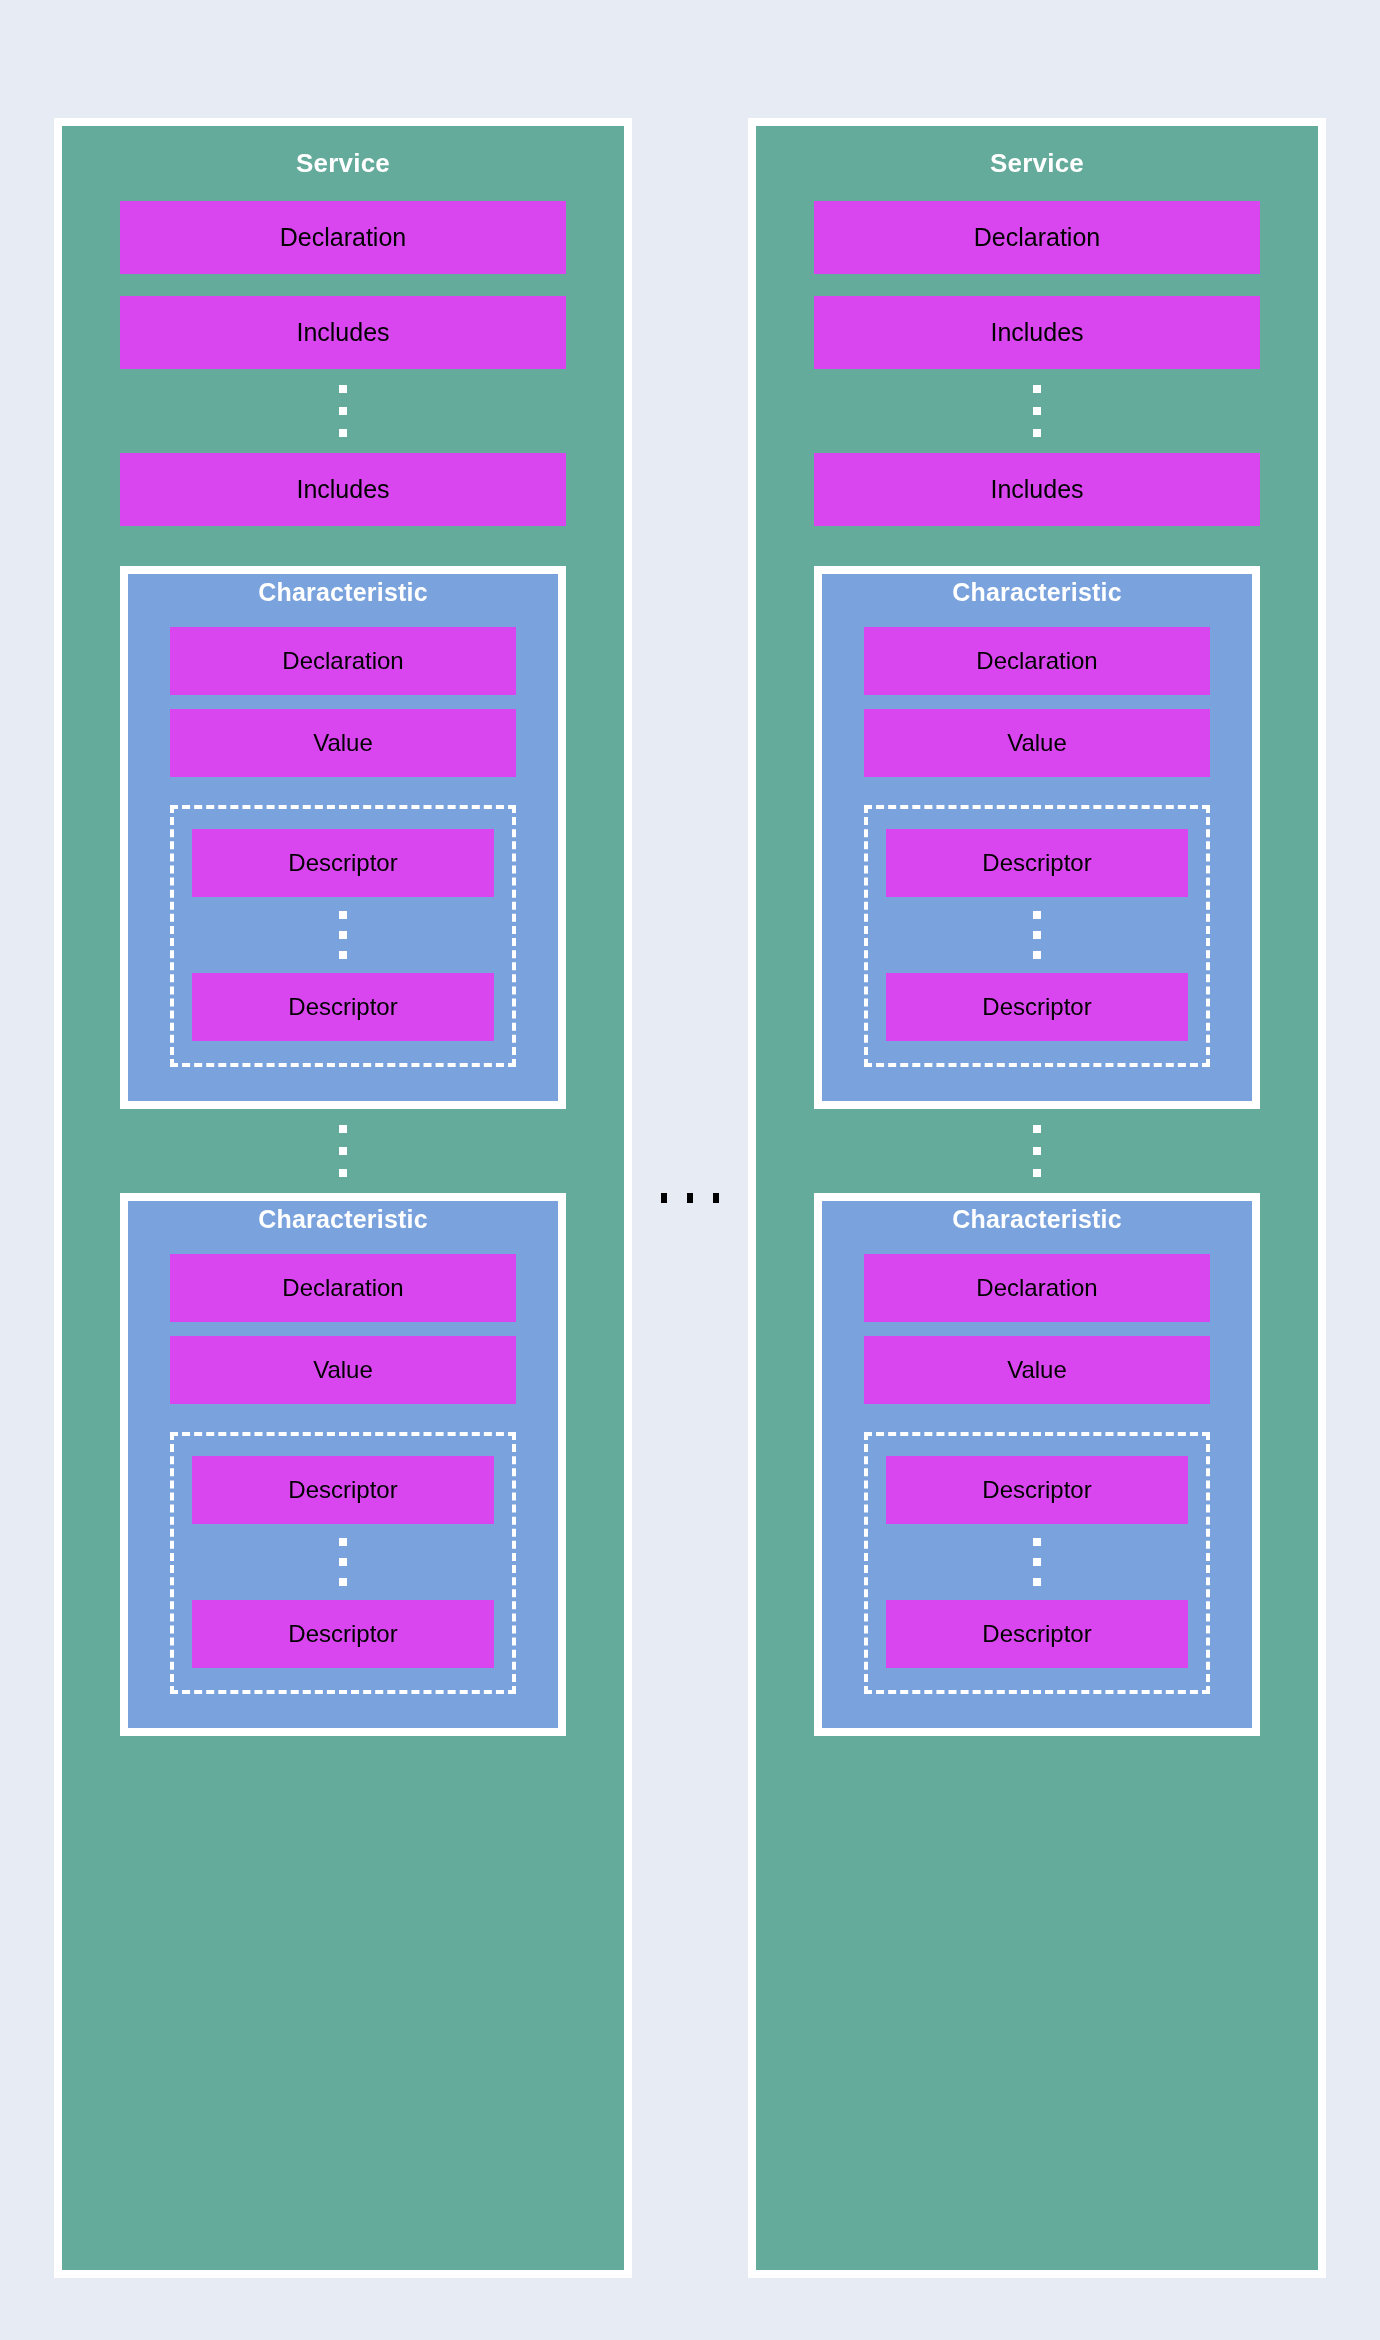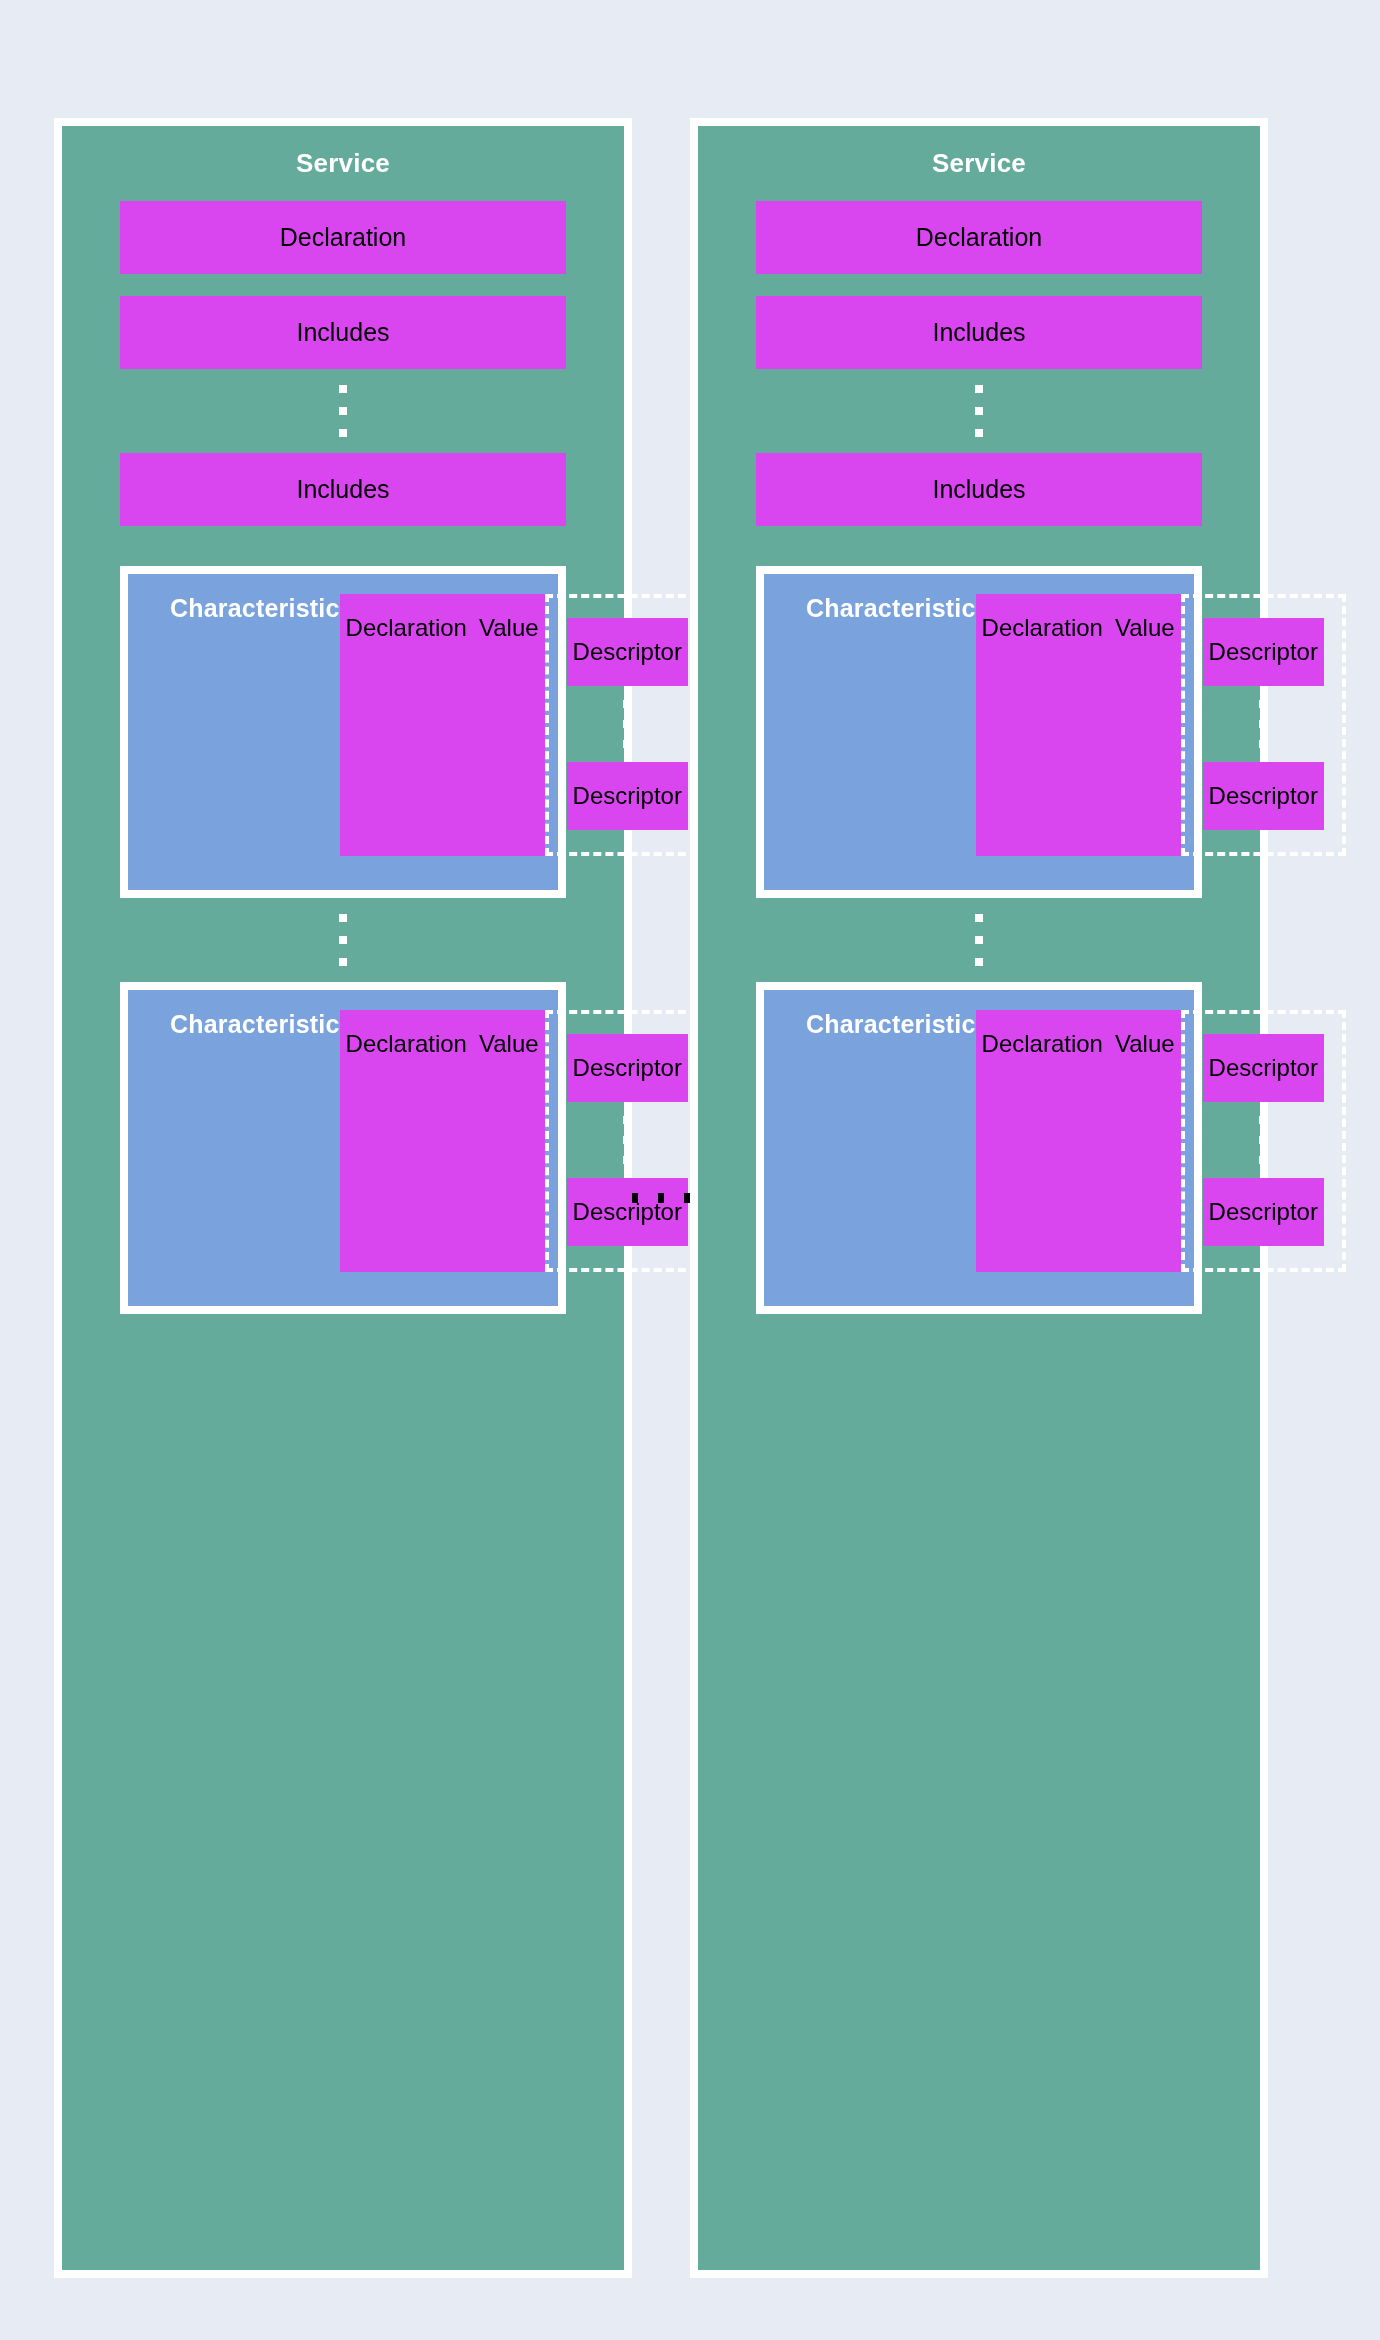--- a/index.html
+++ b/index.html
@@ -36,21 +36,21 @@
   
   .columns {
     position: absolute;
     top: 118px;
     left: 54px;
     width: 1272px;
     height: 2160px;
     display: flex;
     flex-direction: row;
     align-items: stretch;
-    justify-content: flex-start;
+    justify-content: space-between;
     border-radius: 7px;
   }
 
   
   .service {
     width: 578px;
     box-sizing: border-box;
     background: #64ab9b;
     border: 8px solid #ffffff;
     padding: 22px 58px 34px 58px;
@@ -100,23 +100,23 @@
     height: 8px;
     background: #ffffff;
   }
   .vdots.tight { gap: 12px; padding: 14px 0; }
 
   
   .characteristic {
     background: #7aa3de;
     border: 8px solid #ffffff;
     box-sizing: border-box;
-    padding: 20px 42px 34px 42px;
-    display: flex;
-    flex-direction: row;
+    padding: 4px 42px 34px 42px;
+    display: flex;
+    flex-direction: column;
   }
   .char-title {
     text-align: center;
     color: #ffffff;
     font-size: 25px;
     font-weight: bold;
     margin-bottom: 20px;
     letter-spacing: 0.2px;
   }
 

